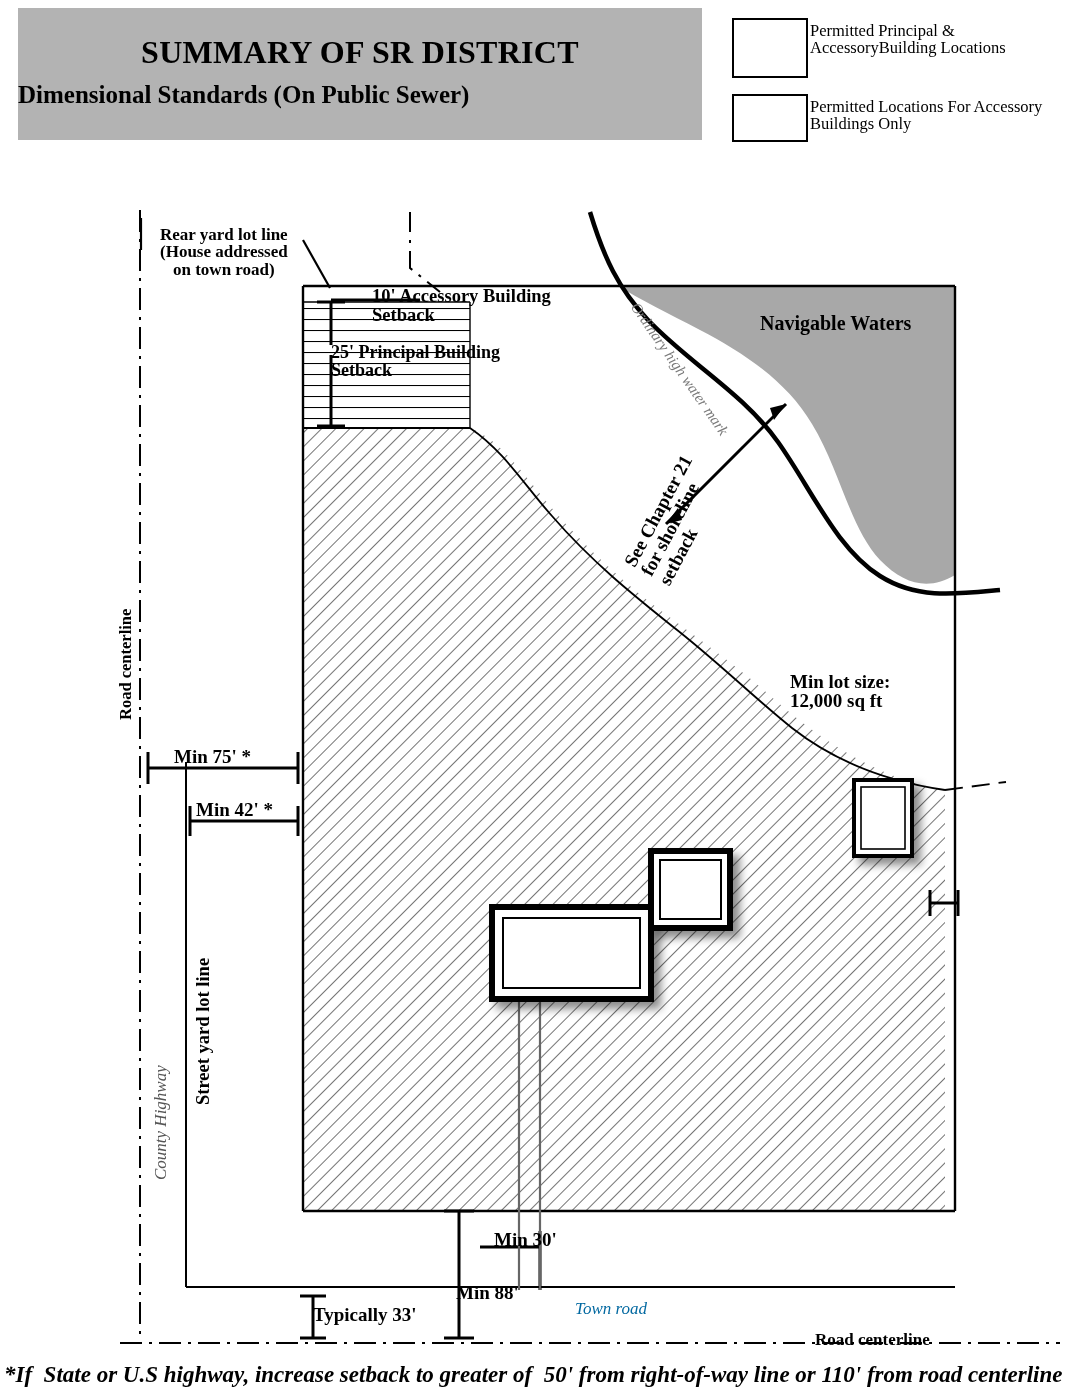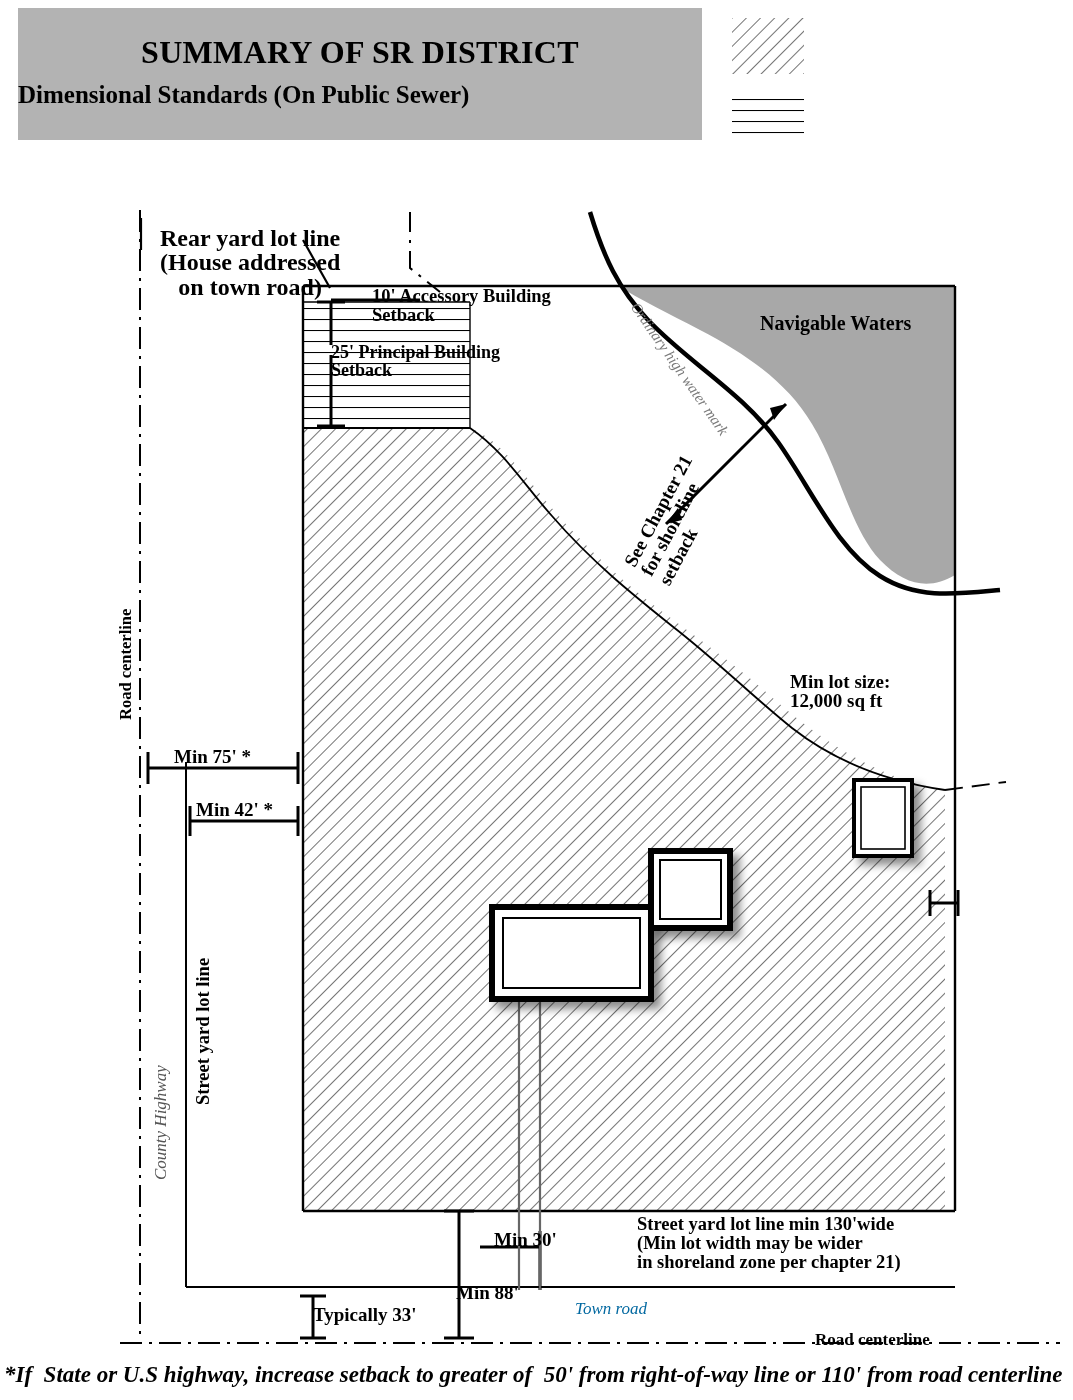--- a/index.html
+++ b/index.html
@@ -66,21 +66,21 @@
   #legend-sw-1 { left: 6px; top: 8px; width: 72px; height: 56px; }
   #legend-sw-2 { left: 6px; top: 84px; width: 72px; height: 44px; }
   .legend-label {
     position: absolute;
     font-size: 16.5px;
     line-height: 1.06;
   }
   #legend-label-1 { left: 84px; top: 12px; width: 250px; }
   #legend-label-2 { left: 84px; top: 88px; width: 255px; }
 
-  #lbl-rear { left: 160px; top: 226px; font-size: 24px; font-weight: bold; text-align: center; }
+  #lbl-rear { left: 160px; top: 226px; font-size: 17px; font-weight: bold; text-align: center; }
   #lbl-acc-setback { left: 372px; top: 287px; font-size: 18.5px; font-weight: bold; }
   #lbl-prin-setback { left: 331px; top: 343px; font-size: 18px; font-weight: bold; }
   #lbl-navigable { left: 760px; top: 313px; font-size: 20px; font-weight: bold; }
   #lbl-ohwm {
     left: 640px; top: 300px;
     font-size: 15px; font-style: italic; color: #7a7a7a;
     transform: rotate(55deg);
     transform-origin: left top;
   }
   #lbl-ch21 {
@@ -274,20 +274,26 @@
       <rect x="732" y="18" width="72" height="56" fill="url(#hatch)"></rect>
       <rect x="732" y="94" width="72" height="44" fill="url(#hlines)"></rect>
     </g>
   </svg>
 
   <div id="title-block">
     <div id="title-main">SUMMARY OF SR DISTRICT</div>
     <div id="title-sub">Dimensional Standards (On Public Sewer)</div>
   </div>
 
+  <div id="legend">
+    <div class="legend-swatch" id="legend-sw-1"></div>
+    <div class="legend-label" id="legend-label-1">Permitted Principal &amp; AccessoryBuilding Locations</div>
+    <div class="legend-swatch" id="legend-sw-2"></div>
+    <div class="legend-label" id="legend-label-2">Permitted Locations For Accessory Buildings Only</div>
+  </div>
 
   <div class="txt" id="lbl-rear">Rear yard lot line
 (House addressed
 on town road)</div>
 
   <div class="txt" id="lbl-acc-setback">10' Accessory Building
 Setback</div>
 
   <div class="txt" id="lbl-prin-setback">25' Principal Building
 Setback</div>
@@ -313,23 +319,20 @@
 
   <div class="txt" id="lbl-min42">Min 42' *</div>
 
 
   <div class="txt" id="lbl-min30">Min 30'</div>
 
   <div class="txt" id="lbl-min63">Min 88'</div>
 
   <div class="txt" id="lbl-typ33">Typically 33'</div>
 
-  <div class="txt" id="lbl-streetyard-w">Street yard lot line min 130'wide
-(Min lot width may be wider
-in shoreland zone per chapter 21)</div>
 
   <div class="txt" id="lbl-town-road">Town road</div>
 
   <div class="txt" id="lbl-road-centerline-h">Road centerline</div>
 
   <div class="txt" id="footnote">*If  State or U.S highway, increase setback to greater of  50' from right-of-way line or 110' from road centerline</div>
 
 </div>
 
 </body></html>

